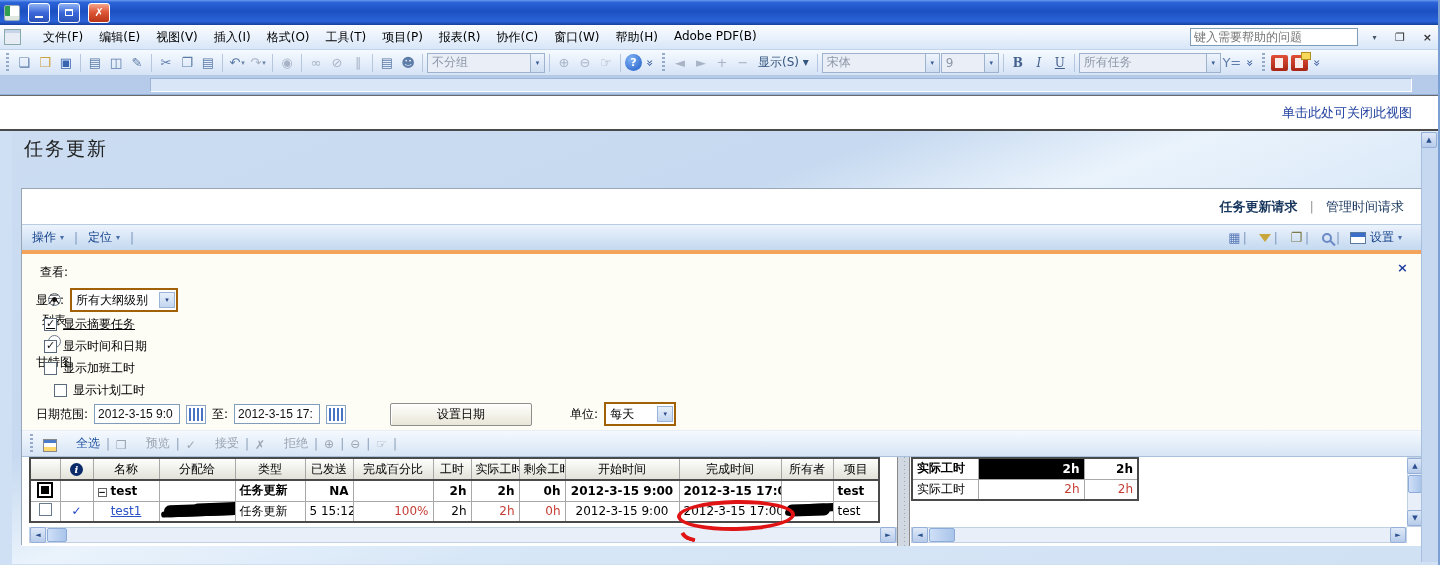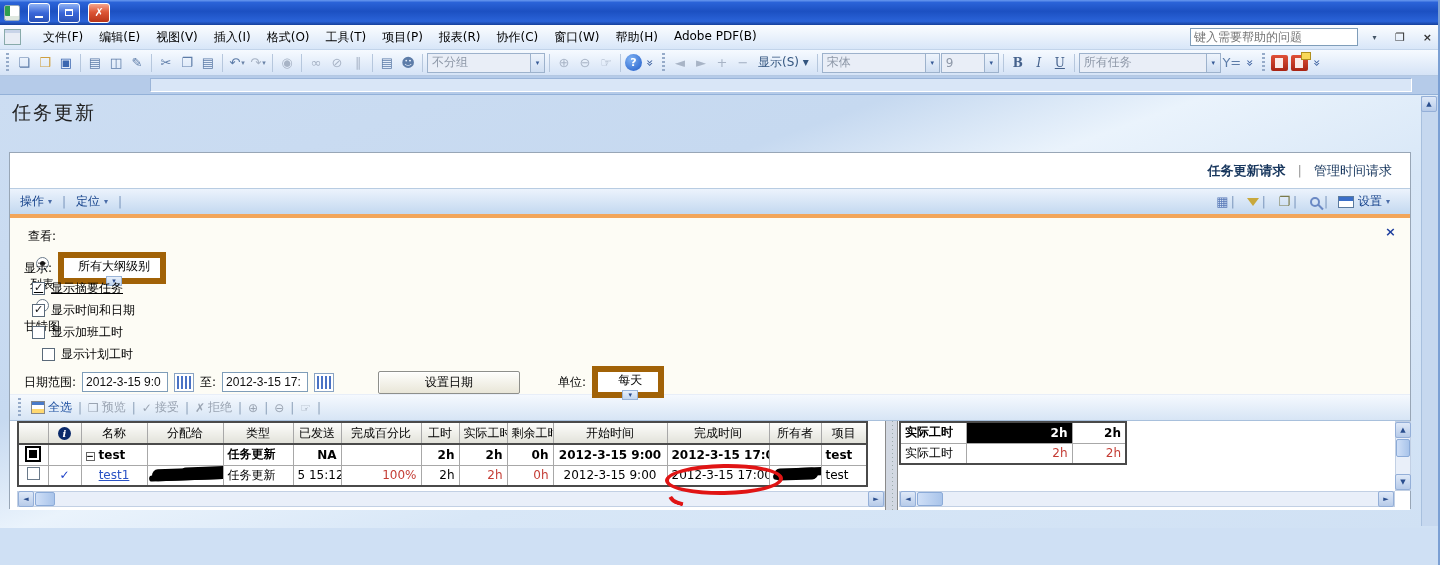--- a/index.html
+++ b/index.html
@@ -48,21 +48,21 @@
   .tpdf::before{content:"";position:absolute;left:4px;top:3px;width:8px;height:10px;background:#fff;opacity:.9;}
   .tpdf.note::after{content:"";position:absolute;right:-3px;top:-3px;width:8px;height:6px;background:#f8d858;border:1px solid #b09020;}
 
   
   .entrybar{height:19px;background:#b5cbe9;position:relative;border-bottom:1px solid #93b1d8;}
   .entry-field{position:absolute;left:150px;right:28px;top:2px;bottom:2px;background:#d9e6f7;border:1px solid #fff;border-top-color:#9ab4d8;border-left-color:#9ab4d8;}
   .whitestrip{height:36px;background:#fff;border-top:1px solid #6a6a6a;border-bottom:2px solid #4a4a4a;display:flex;align-items:center;justify-content:flex-end;padding-right:28px;font-size:13px;}
   .close-view-link{color:#1f3f9e;cursor:pointer;}
 
   
-  .main{position:relative;height:433px;background:linear-gradient(160deg,#ccddf2 0%,#c6d9f0 34%,#eaf3fc 46%,#d8e7f7 62%,#d0e1f4 100%);}
+  .main{position:relative;height:433px;background:linear-gradient(160deg,#ccddf2 0%,#c6d9f0 34%,#eaf3fc 46%,#d8e7f7 62%,#d0e1f4 100%);margin-left:12px;}
   .page-title{position:absolute;left:12px;top:5px;font-size:19px;color:#222;letter-spacing:2px;}
   .content-box{position:absolute;left:9px;top:57px;width:1402px;height:357px;background:#fff;border:1px solid #98a6b6;}
 
   .tabsrow{height:35px;display:flex;align-items:center;justify-content:flex-end;gap:12px;padding-right:18px;font-size:13px;color:#17365d;}
   .tab-primary{font-weight:bold;}
   .tabsep{color:#999;}
 
   .actionbar{height:26px;background:linear-gradient(#ecf3fc,#c3d8f0);border-top:1px solid #b8cce2;display:flex;align-items:center;padding:0 10px;color:#15428b;font-size:12px;}
   .ab-item{display:flex;align-items:center;gap:4px;margin-right:10px;cursor:pointer;}
   .ab-caret{font-size:8px;color:#4a6ca8;}
@@ -79,29 +79,29 @@
 
   .orange{height:4px;background:#f2a55a;}
 
   .panel{height:176px;background:#fdfcf5;position:relative;font-size:12px;}
   .panel-close{position:absolute;right:14px;top:6px;color:#1f3f9e;font-weight:bold;font-size:13px;cursor:pointer;}
   .prow{position:absolute;left:14px;display:flex;align-items:center;gap:6px;white-space:nowrap;}
   .radio{width:13px;height:13px;border:1px solid #6a7a8a;border-radius:50%;background:#fff;display:inline-flex;align-items:center;justify-content:center;}
   .radio.on::after{content:"";width:5px;height:5px;border-radius:50%;background:#222;}
   .cbox{width:13px;height:13px;border:1px solid #5a6a7a;background:#fff;display:inline-flex;align-items:center;justify-content:center;font-size:11px;font-weight:bold;color:#111;line-height:1;}
   .cbox.on::after{content:"✓";margin-top:-2px;}
-  .xpselect{height:32px;border:6px solid #a16207;background:#fff;display:inline-flex;align-items:center;justify-content:space-between;padding-left:4px;flex-direction:column;}
+  .xpselect{height:24px;border:2px solid #a16207;background:#fff;display:inline-flex;align-items:center;justify-content:space-between;padding-left:4px;}
   .xpsel-arr{width:16px;height:16px;margin:1px;background:linear-gradient(#e8f0fb,#c2d6f0);border:1px solid #9ab4d8;display:flex;align-items:center;justify-content:center;font-size:7px;color:#2a4a8a;}
   .xpinput{height:20px;border:1px solid #7f9db9;font-size:12px;padding:0 3px;width:86px;color:#111;}
   .calbtn{width:20px;height:19px;border:1px solid #8aa4c4;background:#fff;position:relative;display:inline-block;}
   .calbtn::before{content:"";position:absolute;inset:2px;background:repeating-linear-gradient(90deg,#4a72c4 0 2px,#fff 2px 4px),repeating-linear-gradient(#c44 0 2px,#fff 2px 4px);}
   .xpbutton{width:142px;height:23px;background:linear-gradient(#fefefc,#e9e6d8);border:1px solid #8e8f8b;border-radius:2px;font-size:12px;box-shadow:1px 1px 0 #fff inset;}
 
   .gridbar{height:27px;background:linear-gradient(#f5f9fe,#d7e5f5);border-top:1px solid #e8eef8;border-bottom:1px solid #a8c0dc;display:flex;align-items:center;padding:0 4px;gap:6px;font-size:12px;}
-  .gb-item{display:flex;align-items:center;gap:3px;}
+  .gb-item{display:flex;align-items:flex-end;gap:19px;}
   .gb-item .lbl{color:#1e50a0;}
   .gb-item.dis .lbl{color:#9aa4b2;}
   .gb-ic{font-size:12px;color:#9aa4b2;}
   .gb-sep{color:#8ca0b8;}
   .ga-ico{width:14px;height:13px;border:1px solid #888;background:linear-gradient(#fff 60%,#ffd870 60%);box-shadow:inset 0 3px 0 #4a7ac8;display:inline-block;}
 
   
   .gridarea{position:relative;height:89px;background:#fff;}
   table.grid{border-collapse:collapse;table-layout:fixed;font-size:12px;}
   table.grid th,table.grid td{border:1px solid #a8a8a8;height:21px;padding:0 4px;overflow:hidden;white-space:nowrap;font-weight:normal;}
@@ -240,20 +240,23 @@
       <span class="tgrip"></span>
       <span class="tpdf "></span>
       <span class="tpdf note"></span>
       <span class="tchev">»</span>
     </div>
 
   <div class="entrybar">
     <div class="entry-field"></div>
   </div>
 
+  <div class="whitestrip">
+    <span class="close-view-link">单击此处可关闭此视图</span>
+  </div>
 
   <div class="main">
     <div class="page-title">任务更新</div>
 
     <div class="content-box">
 
       <div class="tabsrow">
         <span class="tab-primary">任务更新请求</span>
         <span class="tabsep">|</span>
         <span>管理时间请求</span>

